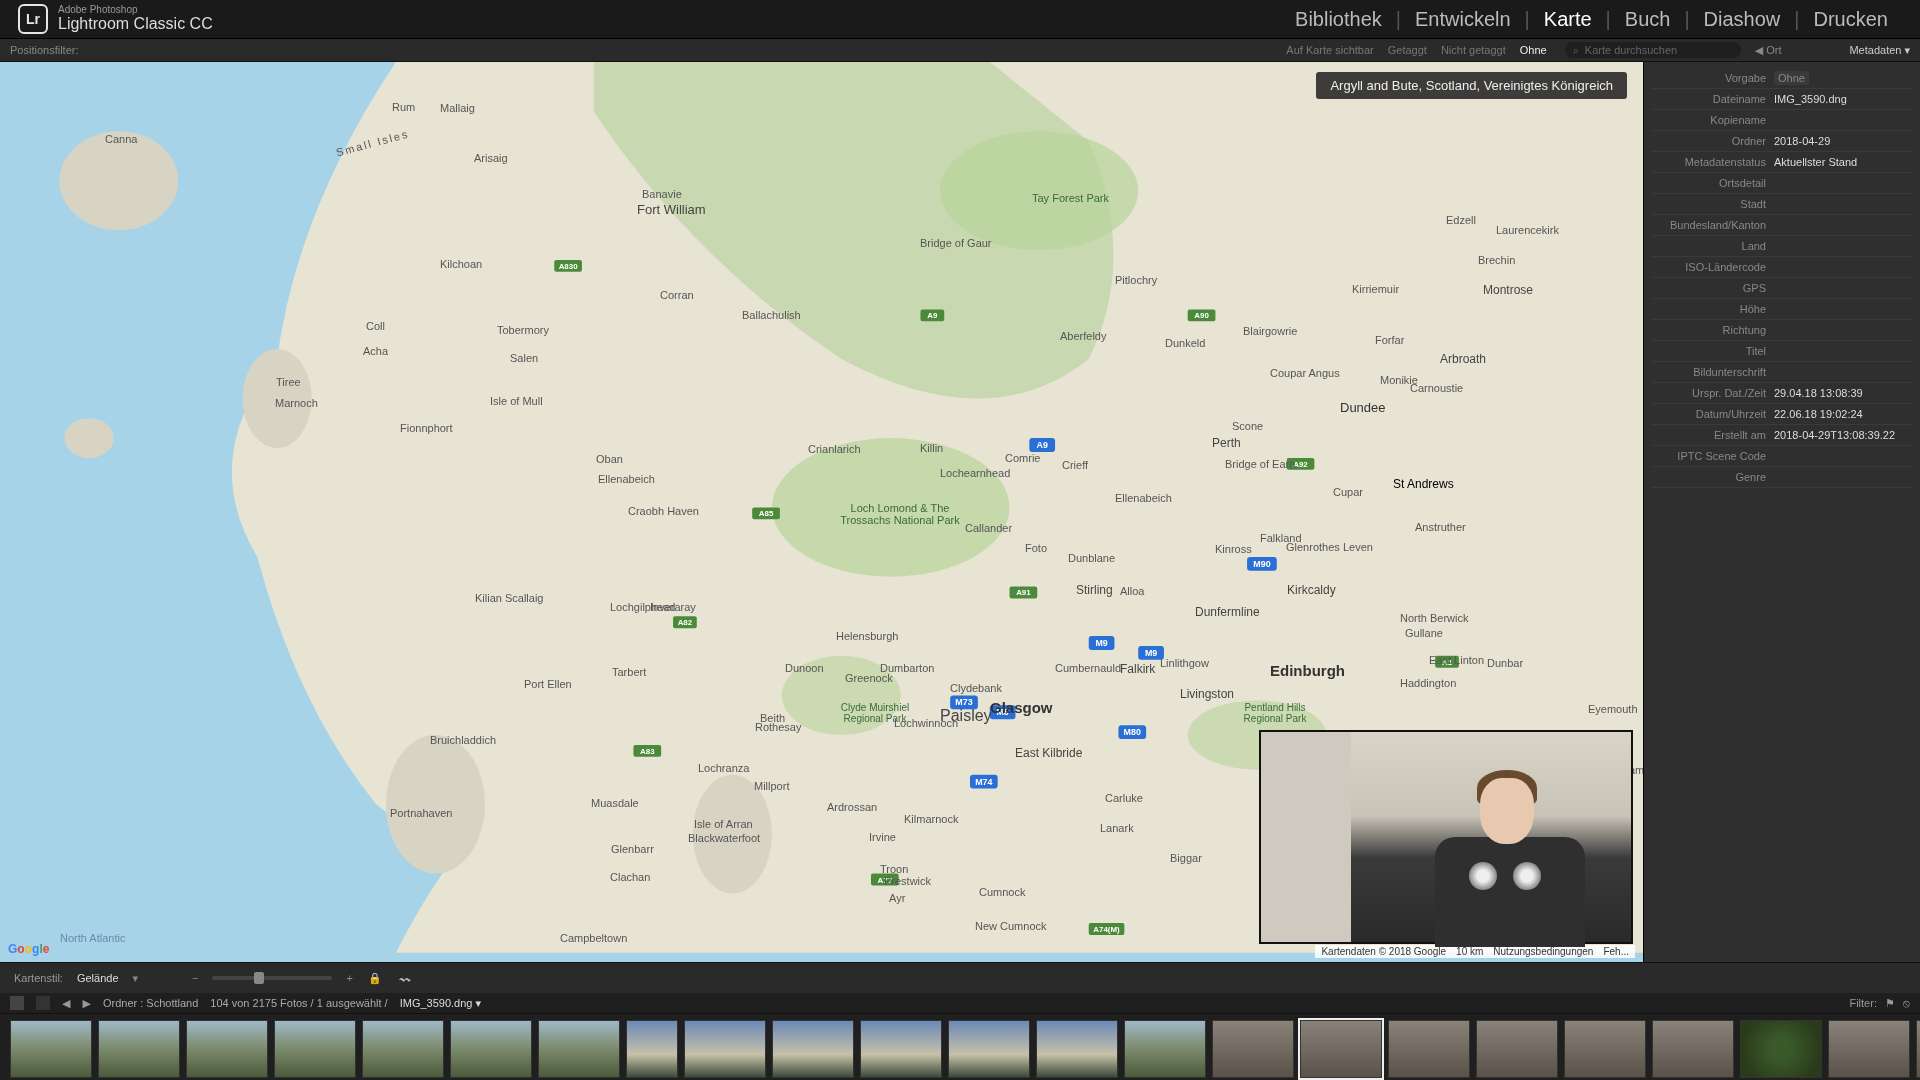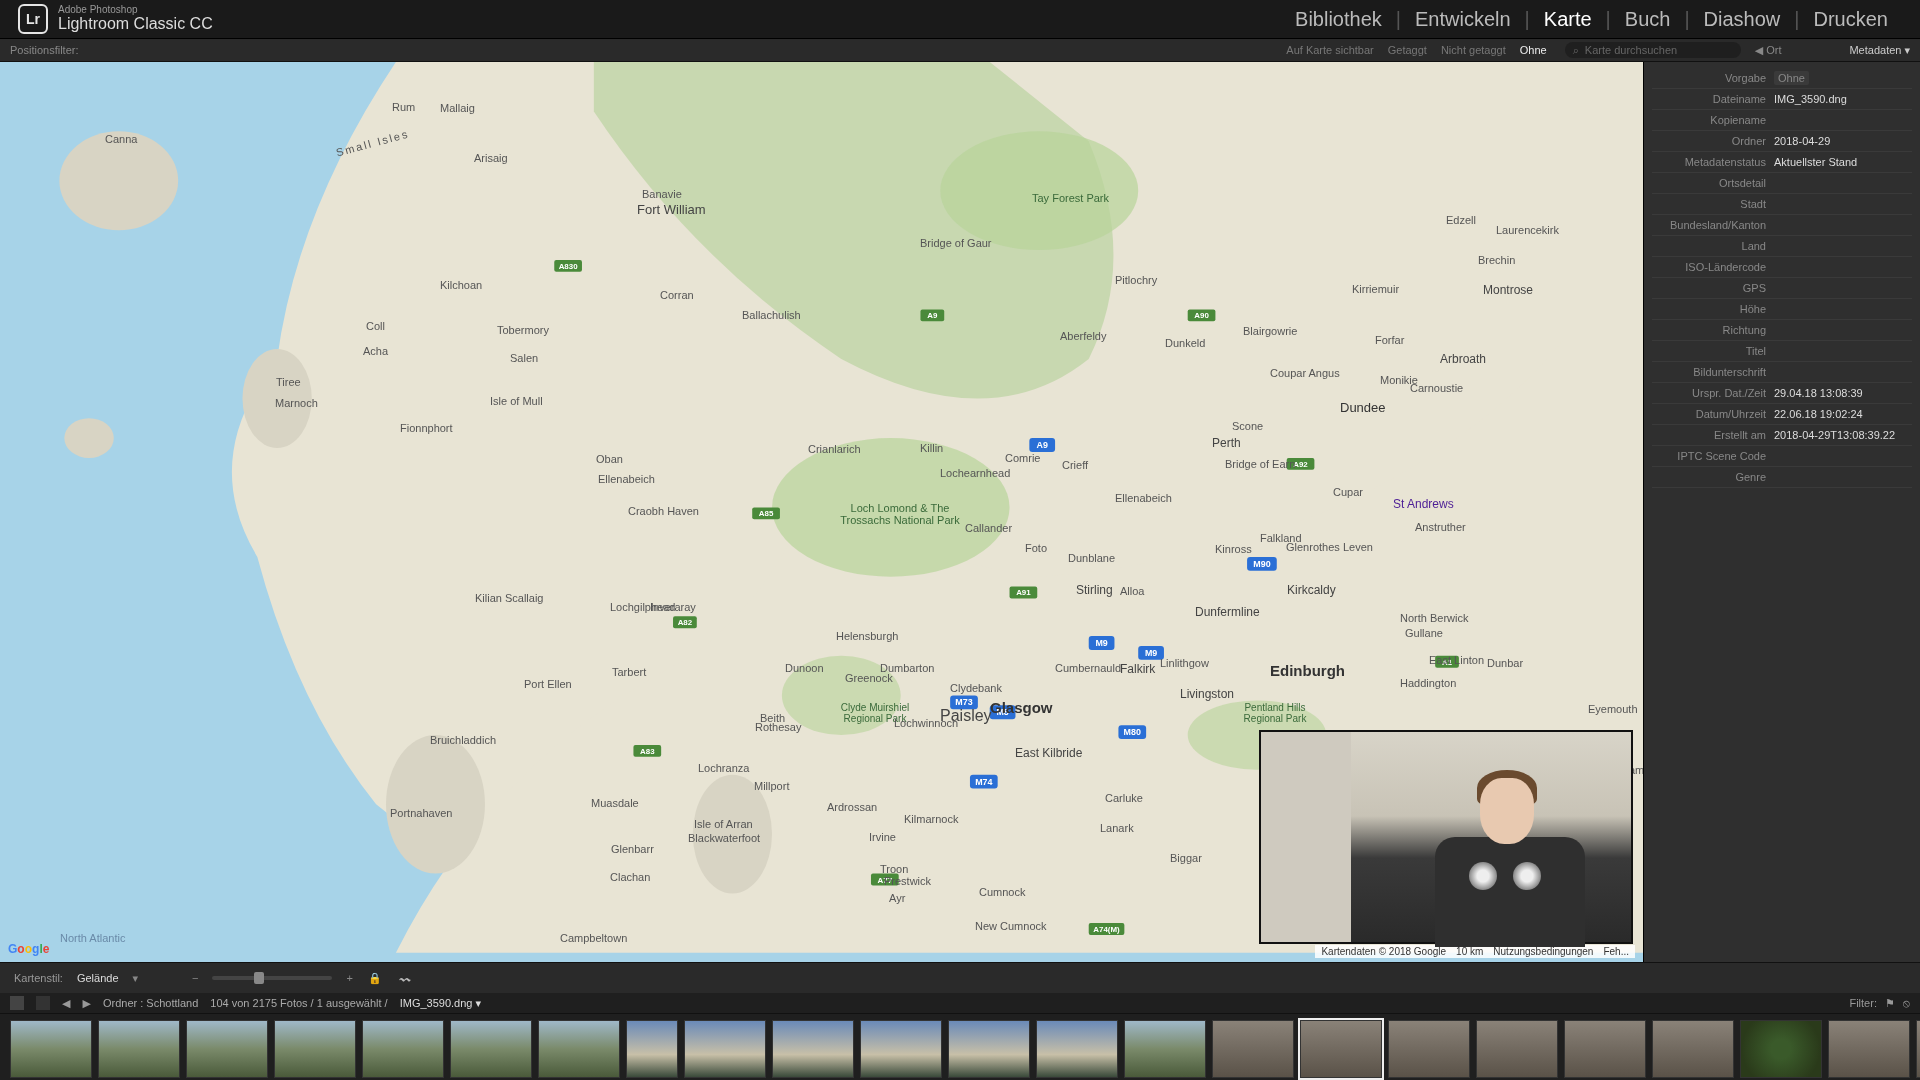--- a/index.html
+++ b/index.html
@@ -178,21 +178,21 @@
     <div style="position:absolute;left:1212px;top:374px;font-size:12px;color:#444">Perth</div>
     <div style="position:absolute;left:1120px;top:600px;font-size:12px;color:#444">Falkirk</div>
     <div style="position:absolute;left:1195px;top:543px;font-size:12px;color:#444">Dunfermline</div>
     <div style="position:absolute;left:1287px;top:521px;font-size:12px;color:#444">Kirkcaldy</div>
     <div style="position:absolute;left:940px;top:645px;font-size:16px;color:#444">Paisley</div>
     <div style="position:absolute;left:1015px;top:684px;font-size:12px;color:#444">East Kilbride</div>
     <div style="position:absolute;left:1180px;top:625px;font-size:12px;color:#444">Livingston</div>
     <div style="position:absolute;left:1055px;top:600px;font-size:11px;color:#555">Cumbernauld</div>
     <div style="position:absolute;left:1120px;top:523px;font-size:11px;color:#555">Alloa</div>
     <div style="position:absolute;left:1068px;top:490px;font-size:11px;color:#555">Dunblane</div>
-    <div style="position:absolute;left:1393px;top:435px;font-size:12px;color:#4c1d95">St Andrews</div>
+    <div style="position:absolute;left:1393px;top:415px;font-size:12px;color:#000000">St Andrews</div>
     <div style="position:absolute;left:1440px;top:290px;font-size:12px;color:#444">Arbroath</div>
     <div style="position:absolute;left:1483px;top:221px;font-size:12px;color:#444">Montrose</div>
     <div style="position:absolute;left:1375px;top:272px;font-size:11px;color:#555">Forfar</div>
     <div style="position:absolute;left:1410px;top:320px;font-size:11px;color:#555">Carnoustie</div>
     <div style="position:absolute;left:1478px;top:192px;font-size:11px;color:#555">Brechin</div>
     <div style="position:absolute;left:1333px;top:424px;font-size:11px;color:#555">Cupar</div>
     <div style="position:absolute;left:1286px;top:479px;font-size:11px;color:#555">Glenrothes</div>
     <div style="position:absolute;left:1343px;top:479px;font-size:11px;color:#555">Leven</div>
     <div style="position:absolute;left:1400px;top:550px;font-size:11px;color:#555">North Berwick</div>
     <div style="position:absolute;left:1400px;top:615px;font-size:11px;color:#555">Haddington</div>
@@ -254,21 +254,21 @@
     <div style="position:absolute;left:642px;top:126px;font-size:11px;color:#555">Banavie</div>
     <div style="position:absolute;left:510px;top:290px;font-size:11px;color:#555">Salen</div>
     <div style="position:absolute;left:490px;top:333px;font-size:11px;color:#555">Isle of Mull</div>
     <div style="position:absolute;left:694px;top:756px;font-size:11px;color:#555">Isle of Arran</div>
     <div style="position:absolute;left:698px;top:700px;font-size:11px;color:#555">Lochranza</div>
     <div style="position:absolute;left:628px;to:443px;top:443px;font-size:11px;color:#555">Craobh Haven</div>
     <div style="position:absolute;left:598px;top:411px;font-size:11px;color:#555">Ellenabeich</div>
     <div style="position:absolute;left:688px;top:770px;font-size:11px;color:#555">Blackwaterfoot</div>
     <div style="position:absolute;left:591px;top:735px;font-size:11px;color:#555">Muasdale</div>
     <div style="position:absolute;left:611px;top:781px;font-size:11px;color:#555">Glenbarr</div>
-    <div style="position:absolute;left:440px;top:217px;font-size:11px;color:#555">Kilchoan</div>
+    <div style="position:absolute;left:440px;top:196px;font-size:11px;color:#555">Kilchoan</div>
     <div style="position:absolute;left:474px;top:90px;font-size:11px;color:#555">Arisaig</div>
     <div style="position:absolute;left:105px;top:71px;font-size:11px;color:#555">Canna</div>
     <div style="position:absolute;left:1405px;top:565px;font-size:11px;color:#555">Gullane</div>
     <div style="position:absolute;left:1429px;top:592px;font-size:11px;color:#555">East Linton</div>
     <div style="position:absolute;left:1270px;top:305px;font-size:11px;color:#555">Coupar Angus</div>
     <div style="position:absolute;left:1380px;top:312px;font-size:11px;color:#555">Monikie</div>
     <div style="position:absolute;left:1243px;top:263px;font-size:11px;color:#555">Blairgowrie</div>
     <div style="position:absolute;left:1165px;top:275px;font-size:11px;color:#555">Dunkeld</div>
     <div style="position:absolute;left:1005px;top:390px;font-size:11px;color:#555">Comrie</div>
     <div style="position:absolute;left:1062px;top:397px;font-size:11px;color:#555">Crieff</div>
@@ -280,20 +280,21 @@
     <div style="position:absolute;left:1446px;top:152px;font-size:11px;color:#555">Edzell</div>
     <div style="position:absolute;left:1260px;top:470px;font-size:11px;color:#555">Falkland</div>
     <div style="position:absolute;left:430px;top:672px;font-size:11px;color:#555">Bruichladdich</div>
     <div style="position:absolute;left:742px;top:247px;font-size:11px;color:#555">Ballachulish</div>
     <div style="position:absolute;left:660px;top:227px;font-size:11px;color:#555">Corran</div>
     <div style="position:absolute;left:475px;top:530px;font-size:11px;color:#555">Kilian Scallaig</div>
     <div style="position:absolute;left:610px;top:809px;font-size:11px;color:#555">Clachan</div>
     <div style="position:absolute;left:894px;top:655px;font-size:11px;color:#555">Lochwinnoch</div>
     <div style="position:absolute;left:524px;top:616px;font-size:11px;color:#555">Port Ellen</div>
 
+    <div class="loc-badge">Argyll and Bute, Scotland, Vereinigtes Königreich</div>
 
     <div class="legend">
       <div class="row">
           <span class="pin o"></span>
           <span>Nicht ausgewähltes Foto</span>
         </div>
       <div class="row">
           <span class="pin y"></span>
           <span>Ausgewähltes Foto</span>
         </div>

